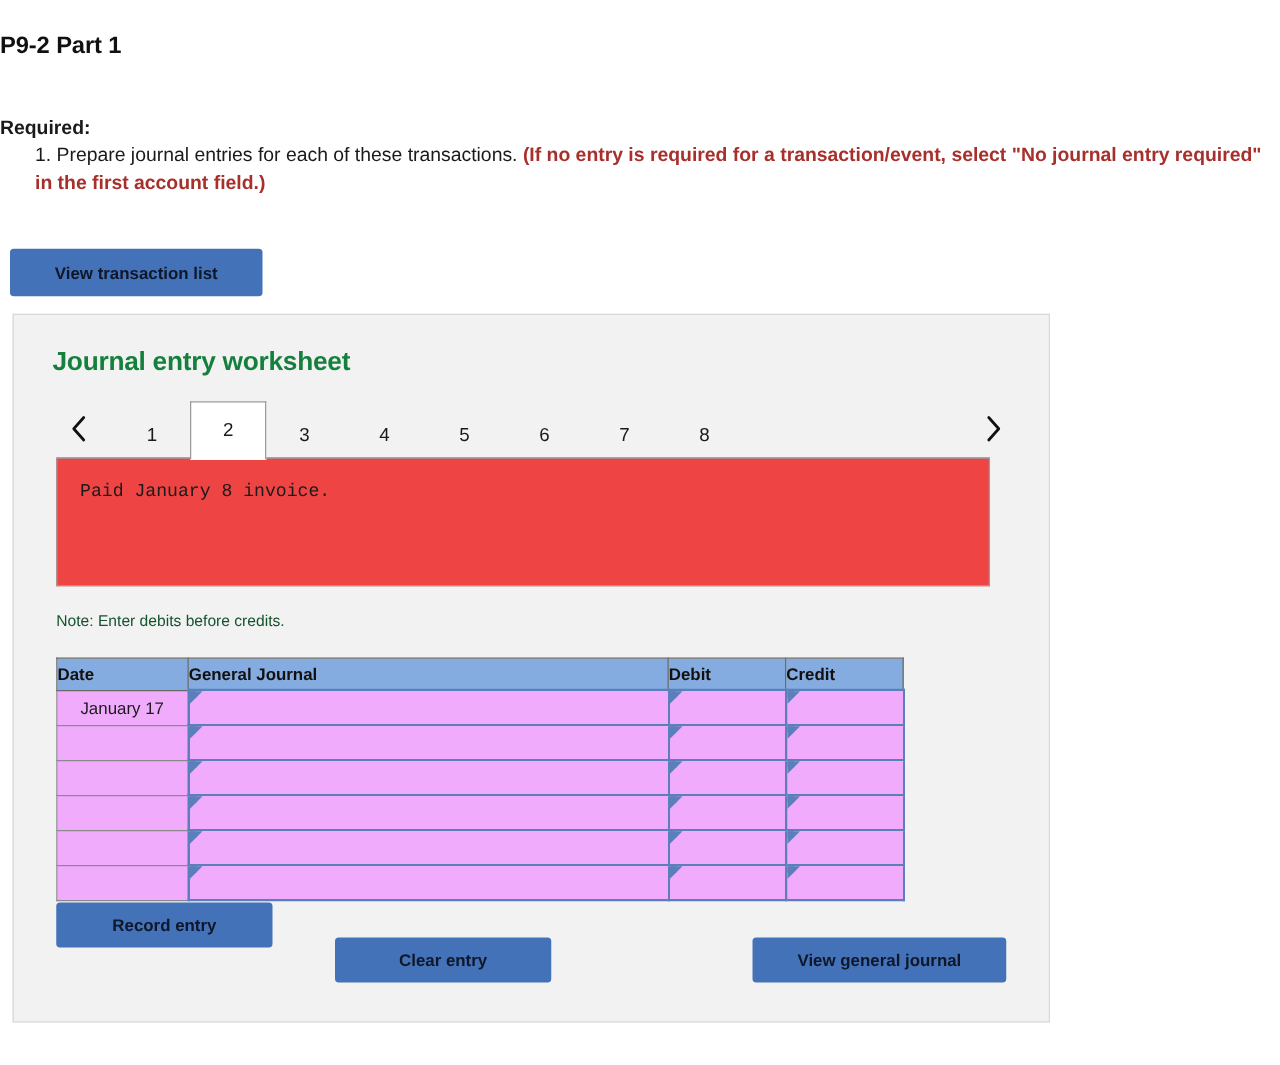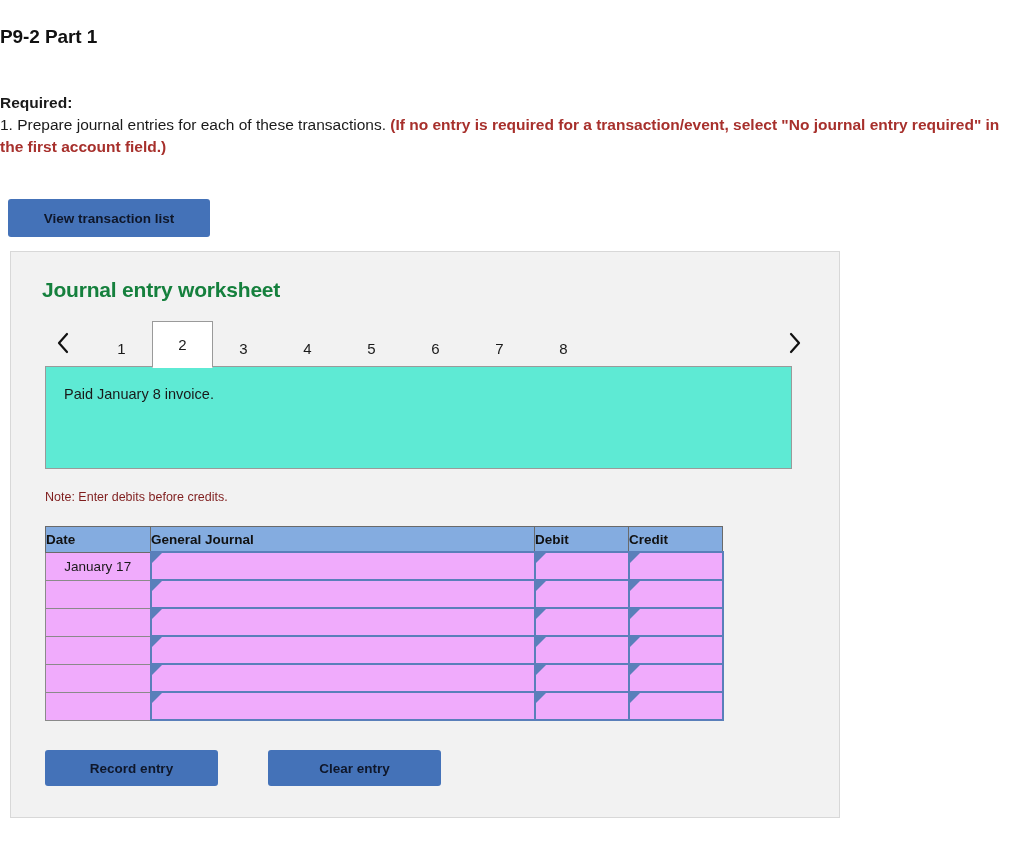--- a/index.html
+++ b/index.html
@@ -35,21 +35,21 @@
     top: 72px;
     width: 1010px;
     font-size: 15.5px;
     line-height: 22px;
     color: #1a1a1a;
   }
   .required-label {
     font-weight: bold;
     display: block;
   }
-  .required-line { display: block; }
+  .required-line { display: block; padding-left: 28px; }
   .red-bold {
     color: #a7302c;
     font-weight: bold;
   }
 
   
   .btn {
     display: inline-flex;
     align-items: center;
     justify-content: center;
@@ -145,39 +145,40 @@
     z-index: 4;
   }
 
   
   .desc-box {
     position: absolute;
     left: 34px;
     top: 114px;
     width: 747px;
     height: 103px;
-    background: #5eead4;
+    background: #ef4444;
     border: 1px solid #9a9a9a;
     box-sizing: border-box;
     z-index: 2;
+    font-family: Liberation Mono, monospace;
   }
   .desc-text {
     position: absolute;
     left: 18px;
     top: 19px;
     font-size: 14.5px;
     color: #1a1a1a;
   }
 
   .note-text {
     position: absolute;
     left: 34px;
     top: 238px;
     font-size: 12.5px;
-    color: #7f1d1d;
+    color: #14532d;
   }
 
   
   .journal-table {
     position: absolute;
     left: 34px;
     top: 274px;
     border-collapse: collapse;
     table-layout: fixed;
   }
@@ -222,21 +223,21 @@
     border-top: 5px solid #5a7fba;
     border-bottom: 5px solid transparent;
     border-left: 5px solid #5a7fba;
     border-right: 5px solid transparent;
   }
 
   
   .btn-record {
     position: absolute;
     left: 34px;
-    top: 498px;
+    top: 470px;
     width: 173px;
     height: 36px;
     text-align: right;
   }
   .btn-clear {
     position: absolute;
     left: 257px;
     top: 498px;
     width: 173px;
     height: 36px;
@@ -385,15 +386,16 @@
             </td>
           <td class="cell-input">
               <span class="marker"></span>
             </td>
         </tr>
       </tbody>
     </table>
 
     <button class="btn btn-record">Record entry</button>
     <button class="btn btn-clear">Clear entry</button>
+    <button class="btn btn-view-gj">View general journal</button>
 
   </div>
 </div>
 
 </body></html>

